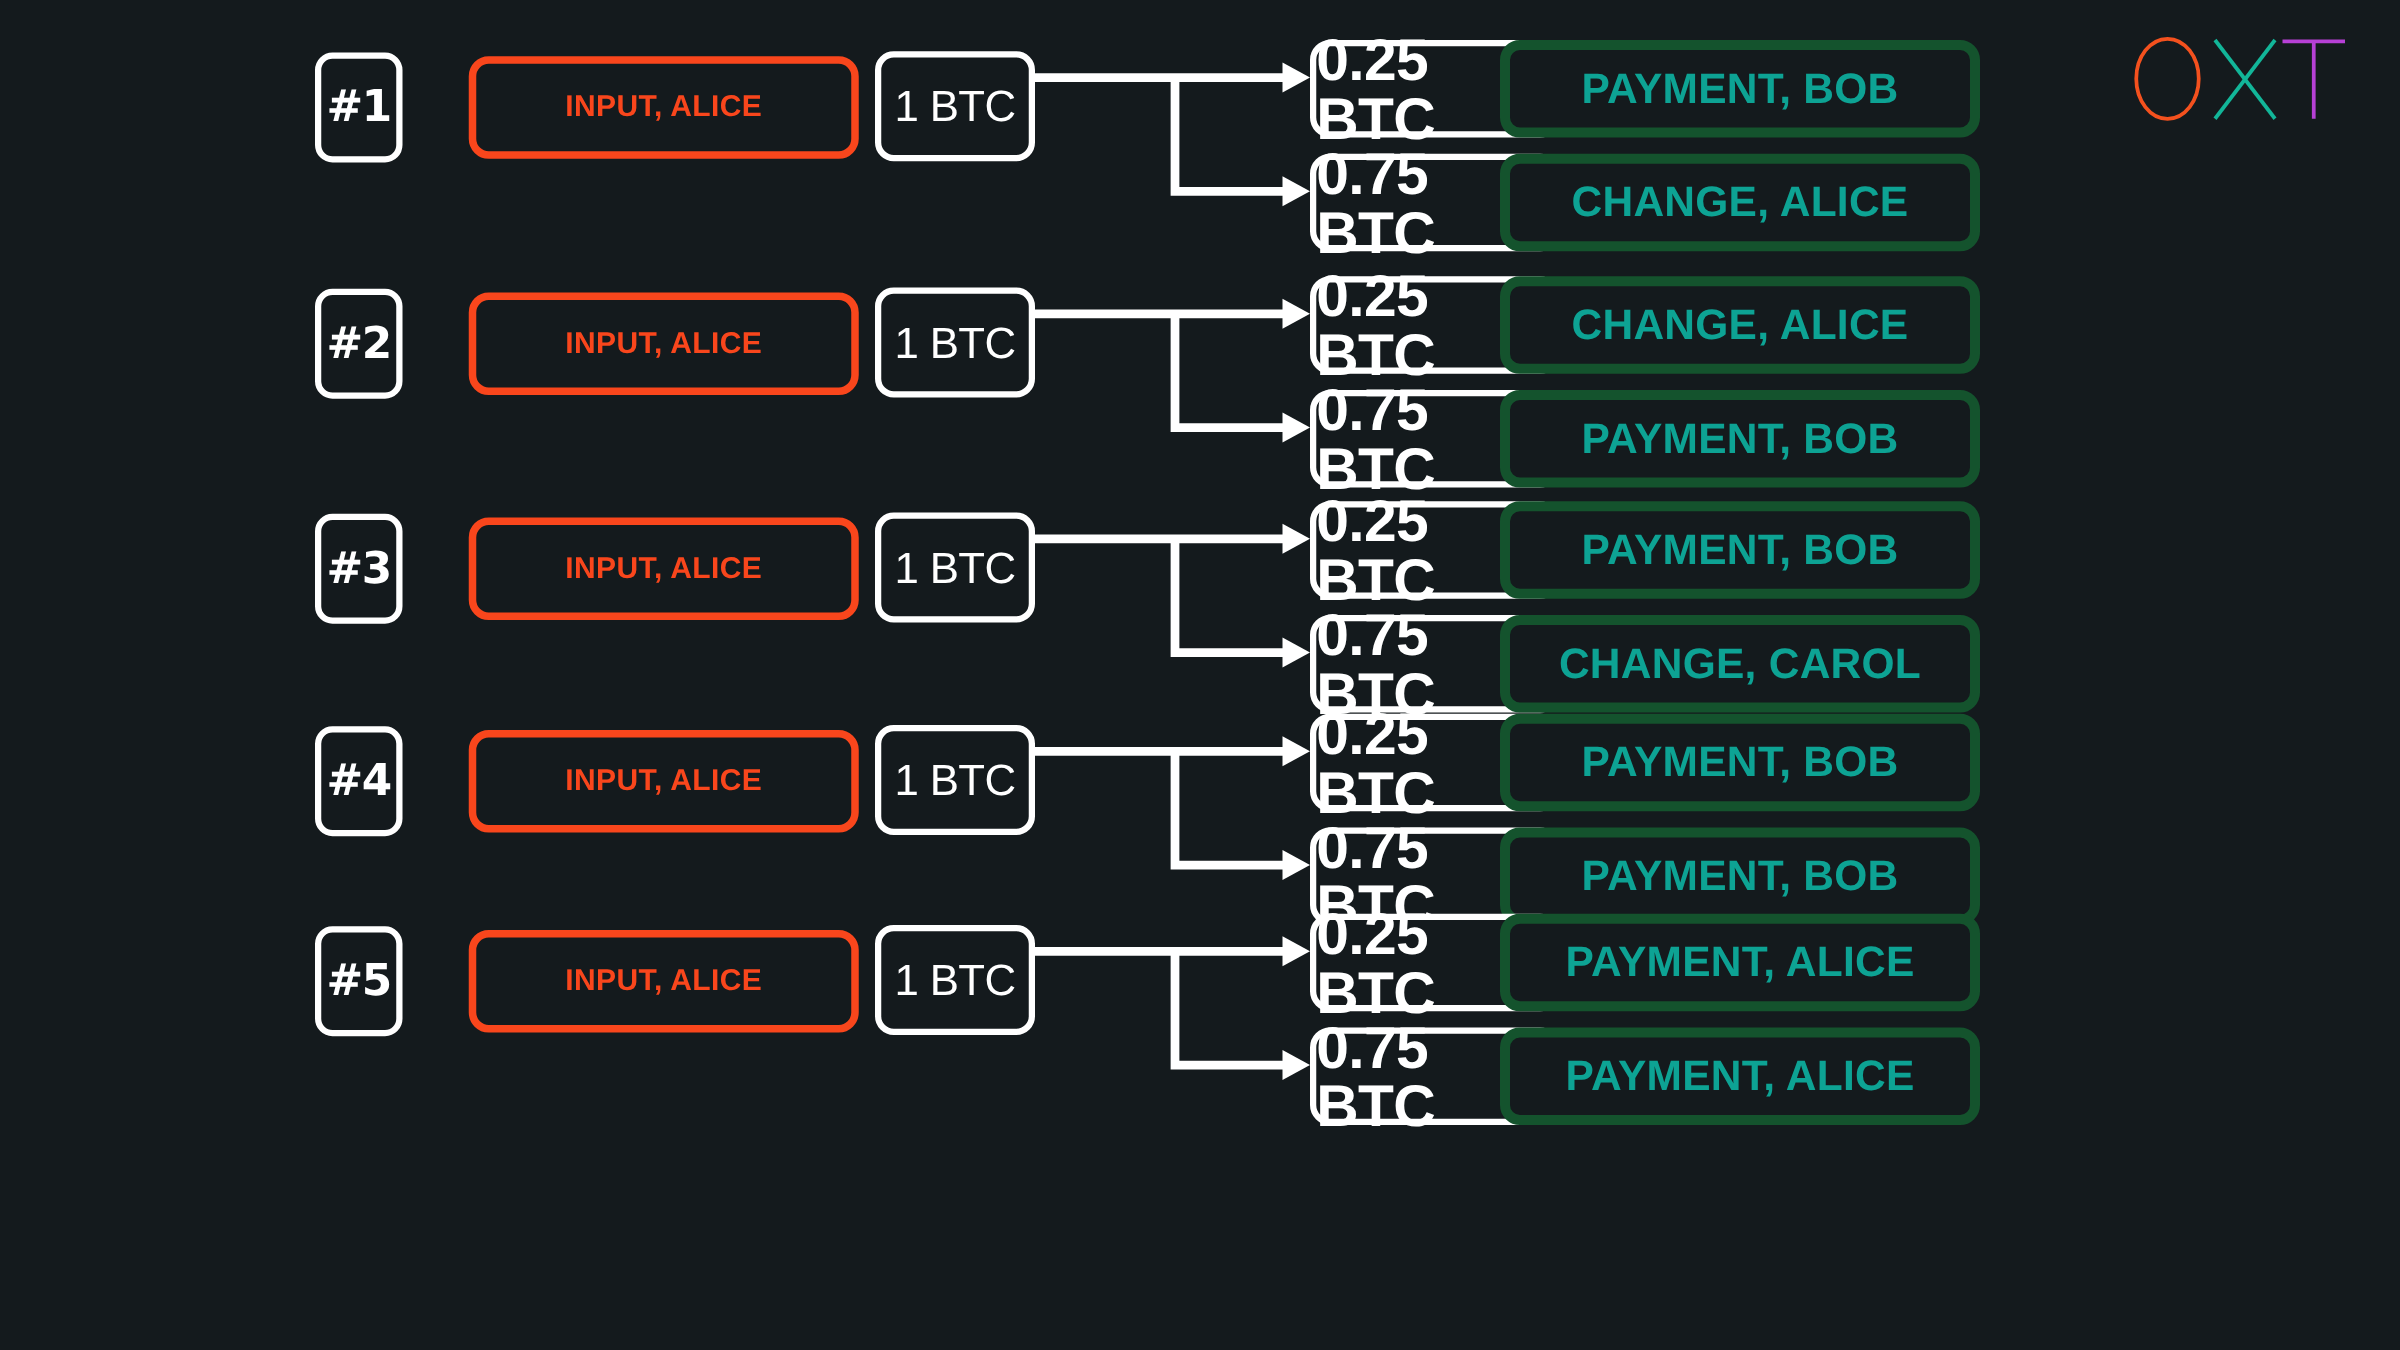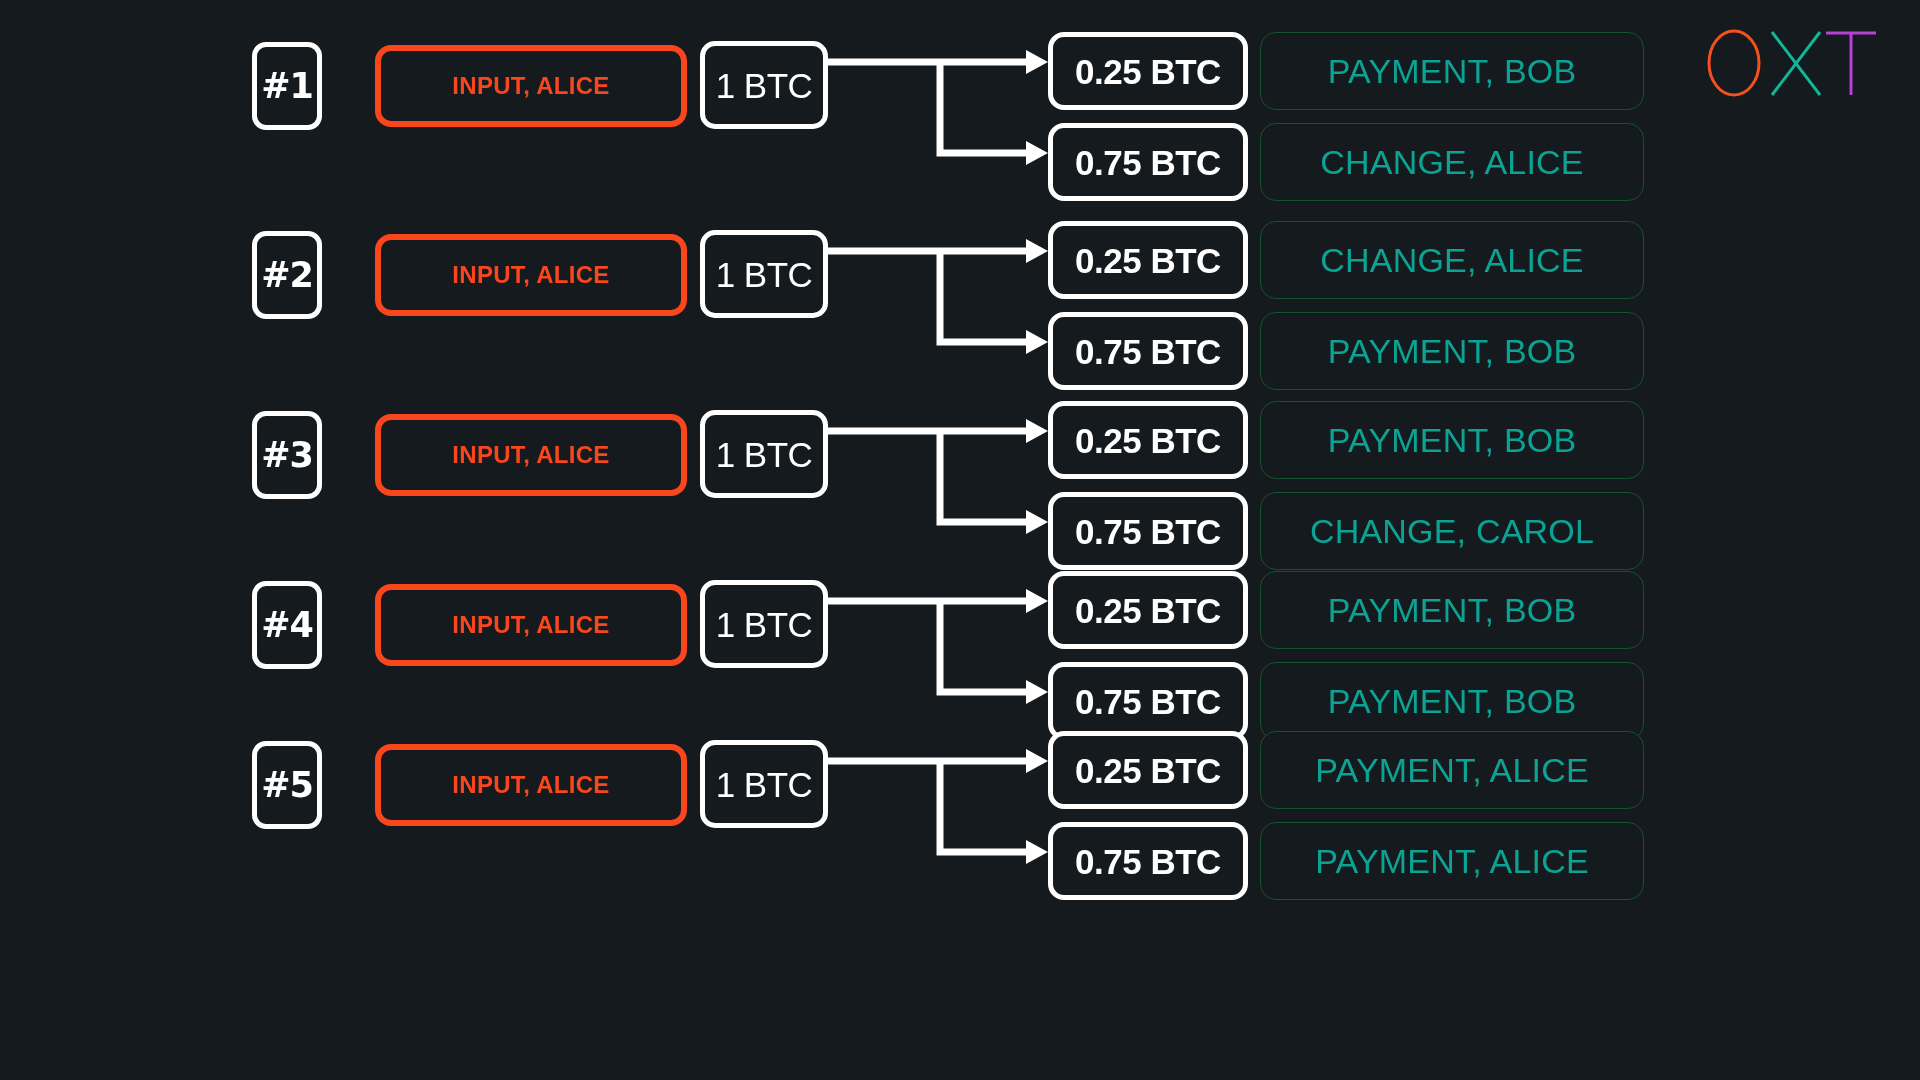--- a/index.html
+++ b/index.html
@@ -114,41 +114,41 @@
   .out-amount {
     position: absolute;
     left: 1048px;
     width: 200px;
     height: 78px;
     border: 5px solid #ffffff;
     border-radius: 16px;
     background: #141a1d;
     color: #ffffff;
     font-weight: 700;
-    font-size: 35px;
+    font-size: 47px;
     letter-spacing: -0.5px;
     display: flex;
     align-items: center;
     justify-content: center;
     line-height: 1;
   }
   .out-amount.top    { top: 32px; }
   .out-amount.bottom { top: 123px; }
 
   
   .out-label {
     position: absolute;
-    left: 1260px;
+    left: 1200px;
     width: 384px;
     height: 78px;
-    border: 1px solid #14532d;
+    border: 8px solid #14532d;
     border-radius: 16px;
     background: #141a1d;
     color: #0da394;
-    font-weight: 400;
+    font-weight: 700;
     font-size: 34px;
     letter-spacing: 0.2px;
     display: flex;
     align-items: center;
     justify-content: center;
     line-height: 1;
   }
   .out-label.top    { top: 32px; }
   .out-label.bottom { top: 123px; }
 </style>

